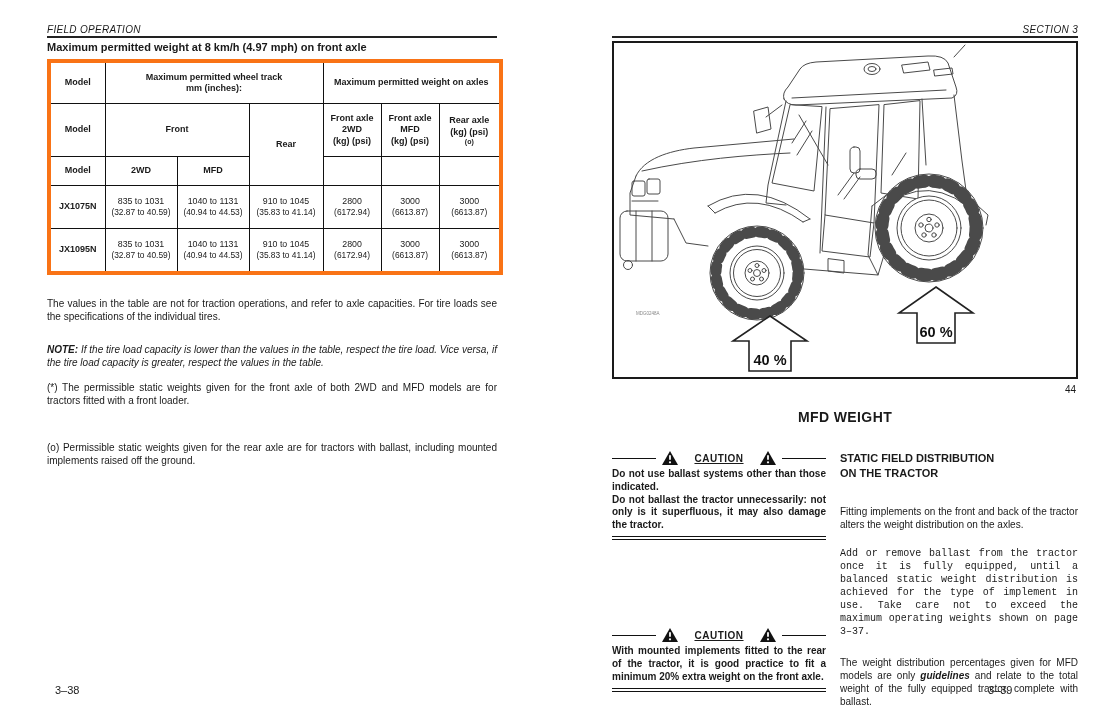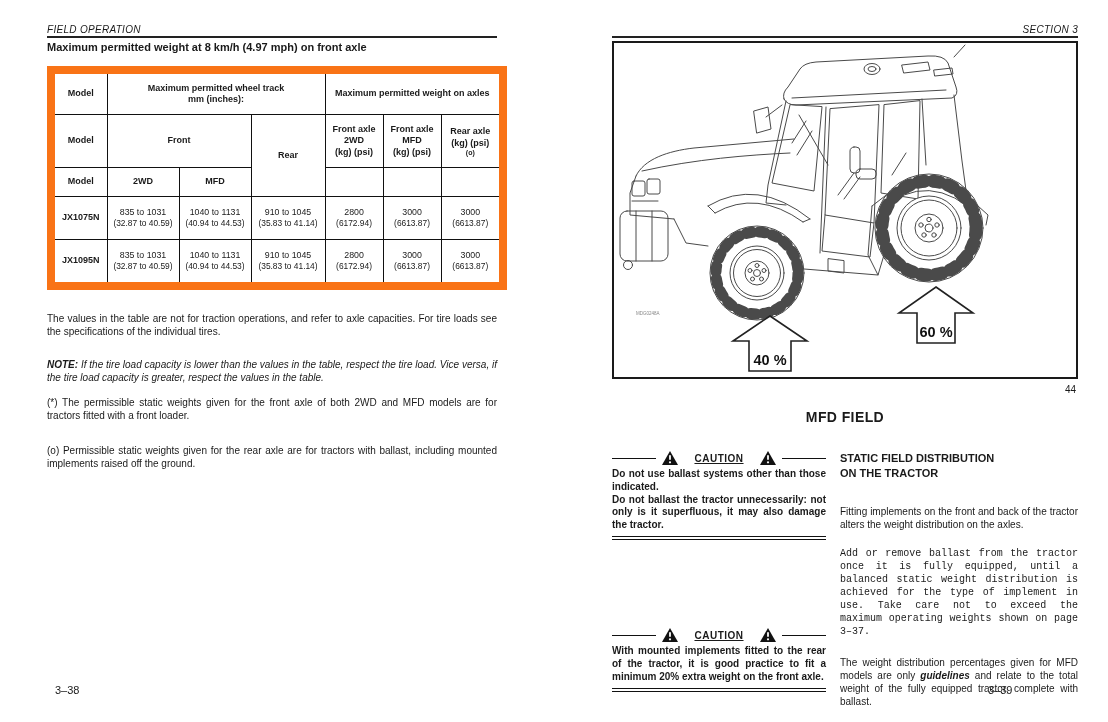--- a/index.html
+++ b/index.html
@@ -12,35 +12,35 @@
   .page-left{left:47px;width:450px;}
   .page-right{left:612px;width:466px;}
 
   
   .running-head{font-style:italic;font-size:10px;letter-spacing:.3px;
     border-bottom:2px solid #222;padding-bottom:1px;}
   .running-head.right{text-align:right;}
   .doc-subtitle{font-weight:bold;font-size:11px;margin-top:3px;}
 
   
-  table.spec{border-collapse:collapse;margin-top:13px;width:452px;
-    border:8px solid #f97316;table-layout:fixed;}
+  table.spec{border-collapse:collapse;margin-top:6px;width:452px;
+    border:4px solid #f97316;table-layout:fixed;}
   table.spec td{border:1px solid #111;text-align:center;vertical-align:middle;
     padding:1px 2px;font-size:9px;line-height:1.25;}
   td.hd{font-weight:bold;font-size:9.5px;}
   tr.rA td{height:38px;} tr.rB td{height:50px;} tr.rC td{height:26px;}
   tr.rData td{height:40px;}
   td .v{font-size:8.8px;} td .s{font-size:8.4px;}
   td.model-cell{font-weight:bold;font-size:9px;}
   .sup{font-size:7px;display:block;line-height:1;}
 
   .body-copy{font-size:10px;line-height:1.3;text-align:justify;}
   .p1{margin-top:22px;} .note{margin-top:20px;font-style:italic;}
   .note .note-label{font-weight:bold;}
-  .fn1{margin-top:12px;} .fn2{margin-top:22px;}
+  .fn1{margin-top:12px;} .fn2{margin-top:34px;}
 
   
   .figure-box{margin-top:3px;height:334px;border:2px solid #1a1a1a;position:relative;background:#fff;}
   .figure-box svg{display:block;}
   .fig-number{text-align:right;font-size:10px;margin-top:5px;padding-right:2px;}
   .section-title{font-weight:bold;font-size:14px;text-align:center;margin-top:14px;letter-spacing:.4px;}
 
   .cols{display:flex;margin-top:26px;}
   .col-l{width:214px;}
   .col-r{width:238px;margin-left:14px;}
@@ -272,21 +272,21 @@
       <g stroke="#222" stroke-width="1.6" fill="#ffffff" stroke-linejoin="miter">
         <polygon points="154,273 191,298 175,298 175,328 133,328 133,298 117,298"></polygon>
         <polygon points="320,244 357,270 339,270 339,300 301,300 301,270 283,270"></polygon>
       </g>
       <text x="154" y="322" text-anchor="middle" font-size="14.5" font-weight="bold" fill="#111">40 %</text>
       <text x="320" y="294" text-anchor="middle" font-size="14.5" font-weight="bold" fill="#111">60 %</text>
     </svg>
   </div>
   <div class="fig-number">44</div>
 
-  <div class="section-title">MFD FIELD</div>
+  <div class="section-title">MFD WEIGHT</div>
 
   <div class="cols">
     <div class="col-l">
 
       <div class="caution">
         <div class="cap-head">
           <div class="rule"></div>
           <svg class="tri" width="16" height="14" viewBox="0 0 16 14">
             <polygon points="8,0 16,14 0,14" fill="#111"></polygon>
             <rect x="7.1" y="4" width="1.8" height="5" rx="0.9" fill="#fff"></rect>

